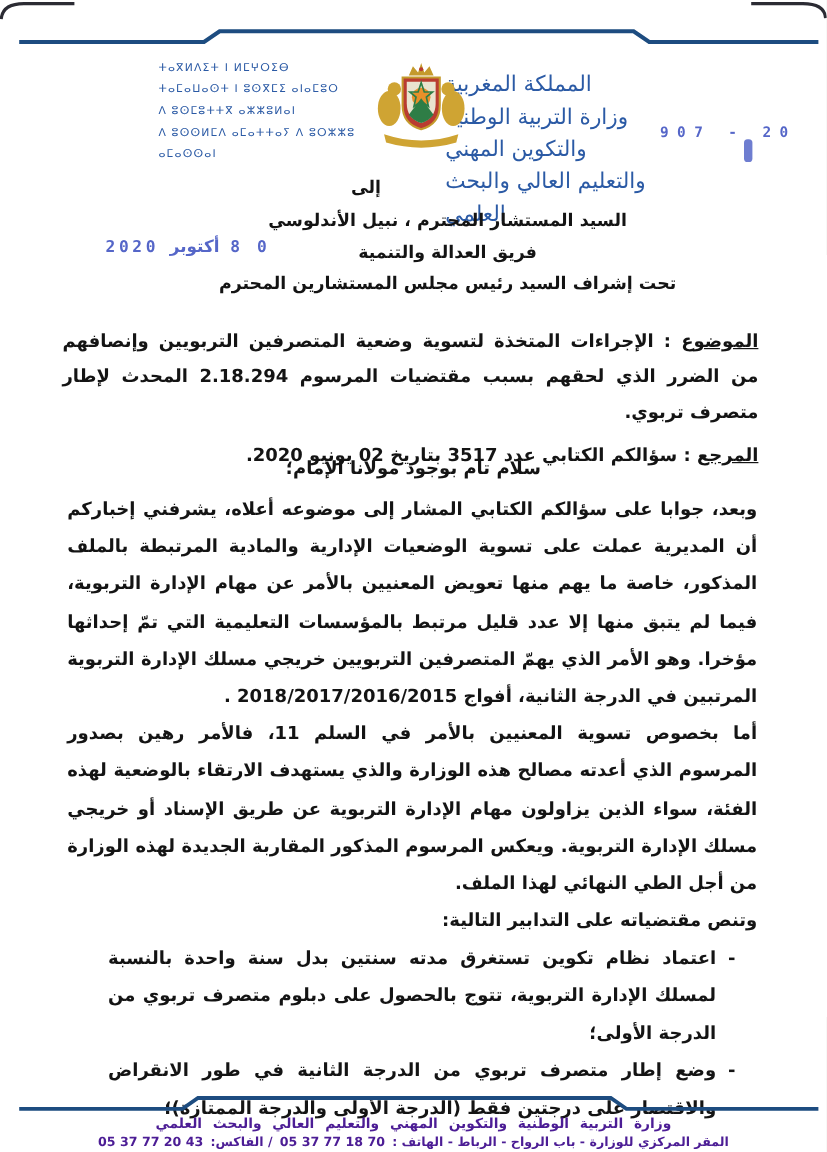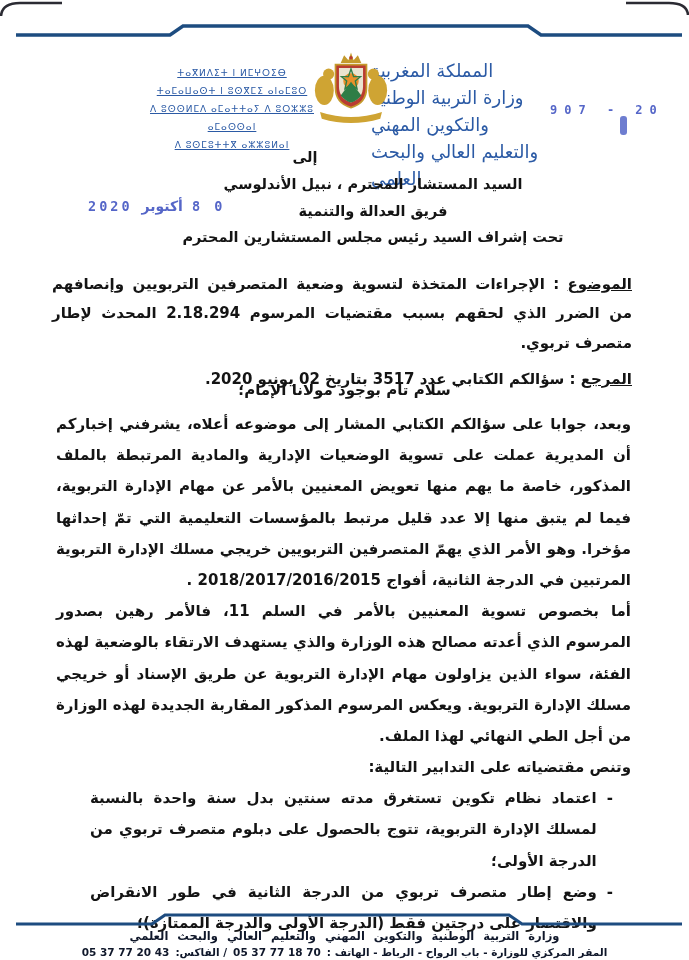--- a/index.html
+++ b/index.html
@@ -10,22 +10,22 @@
   }
   svg{display:block}
   
   .frame-svg{position:absolute;top:0;left:0}
   
   .letterhead-ar{
     position:absolute;top:57px;right:118px;width:200px;text-align:left;
     color:#2b5aa5;font-size:18px;line-height:1.5;direction:rtl;
   }
   .letterhead-tz{
-    position:absolute;top:64px;left:132px;width:200px;text-align:center;
-    color:#2b5aa5;font-size:9px;line-height:2.0;letter-spacing:1px;text-decoration:underline;
+    position:absolute;top:48px;left:132px;width:200px;text-align:left;
+    color:#2b5aa5;font-size:9px;line-height:2.0;letter-spacing:1px;
   }
   .emblem{position:absolute;top:50px;left:308px;width:86px;height:86px}
   
   .folio-stamp{
     position:absolute;top:103px;left:550px;color:#5566c8;
     font-family:"DejaVu Sans Mono",monospace;font-weight:bold;
     font-size:12px;letter-spacing:7px;white-space:nowrap;
   }
   .edge-mark{
     position:absolute;top:116px;left:620px;width:7px;height:19px;
@@ -54,21 +54,21 @@
   .body-text{position:absolute;top:409px;right:58px;left:56px;direction:rtl;
     font-weight:bold;font-size:15px;line-height:2.08;text-align:justify;}
   .body-text p{margin:0;}
   .measures{margin:0;padding:0;list-style:none;}
   .measures li{display:flex;gap:10px;margin:0;padding-right:18px;}
   .measures .dash{flex:0 0 auto;}
   .measures .btxt{flex:1 1 auto;text-align:justify;padding-left:34px;}
   
   .footer-border{position:absolute;top:903px;left:0;}
   .footer{position:absolute;top:928px;left:0;right:0;text-align:center;
-    color:#0f172a;direction:rtl;}
+    color:#4c1d95;direction:rtl;}
   .footer .min{font-size:11.5px;font-weight:bold;word-spacing:5px;line-height:1.5;}
   .footer .contact{font-size:10.5px;font-weight:bold;margin-top:1px;
     display:flex;justify-content:center;gap:6px;direction:rtl;align-items:baseline;}
   .footer .num{direction:ltr;unicode-bidi:embed;font-family:"DejaVu Sans",sans-serif;}
 </style>
 </head>
 <body>
 
 <div class="page">
 
@@ -100,22 +100,22 @@
     <circle cx="50" cy="36" r="9" fill="#e8902a"></circle>
     <path d="M38 53 L50 37 L62 53 Q56 60 50 61 Q44 60 38 53 Z" fill="#2e7d46"></path>
     <path d="M50 22 L53 31 L61 31 L55 36 L57 45 L50 40 L43 45 L45 36 L39 31 L47 31 Z" fill="none" stroke="#2e7d46" stroke-width="1.6"></path>
 
     <path d="M14 72 Q50 84 86 72 L84 80 Q50 90 16 80 Z" fill="#cfa433"></path>
   </svg>
 
   <div class="letterhead-tz">
     <span style="display:block">ⵜⴰⴳⵍⴷⵉⵜ ⵏ ⵍⵎⵖⵔⵉⴱ</span>
     <span style="display:block">ⵜⴰⵎⴰⵡⴰⵙⵜ ⵏ ⵓⵙⴳⵎⵉ ⴰⵏⴰⵎⵓⵔ</span>
+    <span style="display:block">ⴷ ⵓⵙⵎⵓⵜⵜⴳ ⴰⵣⵣⵓⵍⴰⵏ</span>
     <span style="display:block">ⴷ ⵓⵙⵙⵍⵎⴷ ⴰⵎⴰⵜⵜⴰⵢ ⴷ ⵓⵔⵣⵣⵓ ⴰⵎⴰⵙⵙⴰⵏ</span>
-    <span style="display:block">ⴷ ⵓⵙⵎⵓⵜⵜⴳ ⴰⵣⵣⵓⵍⴰⵏ</span>
   </div>
 
   <div class="folio-stamp">907 - 20</div>
   <div class="edge-mark"></div>
 
   <div class="date-stamp">
     <span class="num">0 8</span>
     <span class="month">أكتوبر</span>
     <span class="num">2020</span>
   </div>

